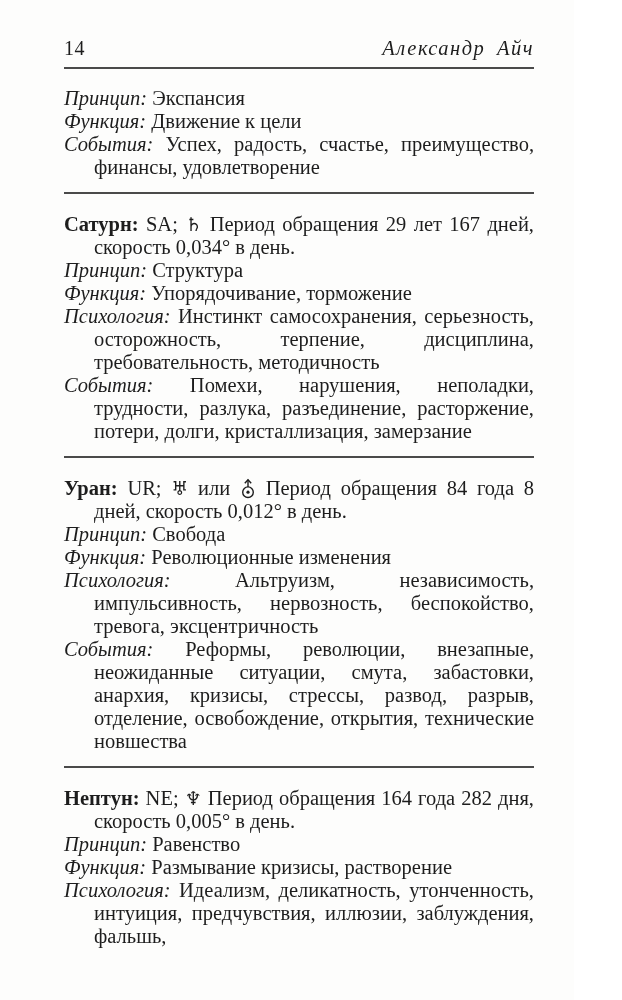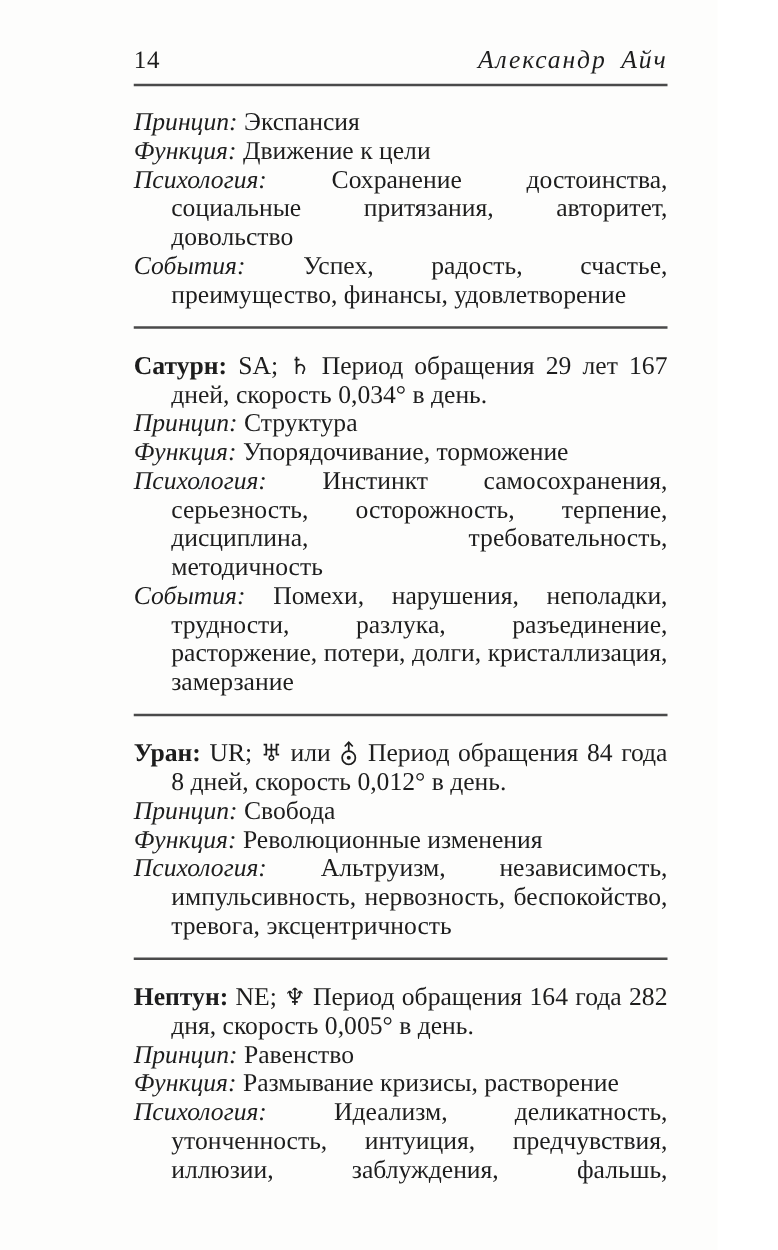--- a/index.html
+++ b/index.html
@@ -1,21 +1,21 @@
 <!DOCTYPE html>
 <html lang="ru"><head>
 <meta charset="utf-8">
 <style>
   html, body { margin: 0; padding: 0; background: #ffffff; }
   .page {
     position: relative;
     width: 574px;
     height: 1000px;
     box-sizing: border-box;
-    padding: 34px 40px 0 107px;
+    padding: 34px 40px 0 64px;
     background: #fdfdfc;
     color: #1d1d1d;
     font-family: "Liberation Serif", "DejaVu Serif", serif;
     font-size: 20.5px;
     overflow: hidden;
   }
   
   .running-head { position: relative; height: 26px; }
   .pagenum {
     position: absolute; left: 0; bottom: 0;
@@ -57,21 +57,20 @@
 <div class="page">
   <div class="running-head">
     <span class="pagenum">14</span>
     <span class="head-title">Александр Айч</span>
   </div>
   <div class="head-rule"></div>
   <main class="body" id="page-body">
       <section class="entry">
         <p class="para field"><span class="label">Принцип:</span> <span class="ftext">Экспансия</span></p>
         <p class="para field"><span class="label">Функция:</span> <span class="ftext">Движение к цели</span></p>
-        <p class="para field"><span class="label">Психология:</span> <span class="ftext">Сохранение достоинства, социальные при­тязания, авторитет, довольство</span></p>
         <p class="para field"><span class="label">События:</span> <span class="ftext">Успех, радость, счастье, преимущество, фи­нансы, удовлетворение</span></p>
       </section>
       <div class="section-rule"></div>
       <section class="entry">
         <p class="para heading"><span class="run-bold">Сатурн:</span><span class="run-plain"> SA; </span><span class="glyph">♄</span><span class="run-plain"> Период обращения 29 лет 167 дней, ско­рость 0,034° в день.</span></p>
         <p class="para field"><span class="label">Принцип:</span> <span class="ftext">Структура</span></p>
         <p class="para field"><span class="label">Функция:</span> <span class="ftext">Упорядочивание, торможение</span></p>
         <p class="para field"><span class="label">Психология:</span> <span class="ftext">Инстинкт самосохранения, серьезность, ос­торожность, терпение, дисциплина, требовательность, методичность</span></p>
         <p class="para field"><span class="label">События:</span> <span class="ftext">Помехи, нарушения, неполадки, трудности, раз­лука, разъединение, расторжение, потери, долги, кри­сталлизация, замерзание</span></p>
       </section>
@@ -79,20 +78,21 @@
       <section class="entry">
         <p class="para heading"><span class="run-bold">Уран:</span><span class="run-plain"> UR; </span><span class="glyph">♅</span><span class="run-plain"> или </span><span class="sym-svg"><svg width="14" height="21" viewBox="0 0 14 21" xmlns="http://www.w3.org/2000/svg">
               <polyline points="3.8,5.2 7,1.8 10.2,5.2" fill="none" stroke="#1d1d1d" stroke-width="1.4"></polyline>
               <line x1="7" y1="1.8" x2="7" y2="9" stroke="#1d1d1d" stroke-width="1.4"></line>
               <circle cx="7" cy="14.2" r="5.3" fill="none" stroke="#1d1d1d" stroke-width="1.4"></circle>
               <circle cx="7" cy="14.2" r="1.6" fill="#1d1d1d"></circle>
             </svg></span><span class="run-plain"> Период обращения 84 года 8 дней, скорость 0,012° в день.</span></p>
         <p class="para field"><span class="label">Принцип:</span> <span class="ftext">Свобода</span></p>
         <p class="para field"><span class="label">Функция:</span> <span class="ftext">Революционные изменения</span></p>
         <p class="para field"><span class="label">Психология:</span> <span class="ftext">Альтруизм, независимость, импульсивность, нервозность, беспокойство, тревога, эксцентричность</span></p>
+        <p class="para field"><span class="label">События:</span> <span class="ftext">Реформы, революции, внезапные, неожидан­ные ситуации, смута, забастовки, анархия, кризисы, стрессы, развод, разрыв, отделение, освобождение, открытия, технические новшества</span></p>
       </section>
       <div class="section-rule"></div>
       <section class="entry">
         <p class="para heading"><span class="run-bold">Нептун:</span><span class="run-plain"> NE; </span><span class="glyph">♆</span><span class="run-plain"> Период обращения 164 года 282 дня, скорость 0,005° в день.</span></p>
         <p class="para field"><span class="label">Принцип:</span> <span class="ftext">Равенство</span></p>
         <p class="para field"><span class="label">Функция:</span> <span class="ftext">Размывание кризисы, растворение</span></p>
         <p class="para field"><span class="label">Психология:</span> <span class="ftext">Идеализм, деликатность, утонченность, ин­туиция, предчувствия, иллюзии, заблуждения, фальшь,</span></p>
       </section>
     </main>
 </div>

